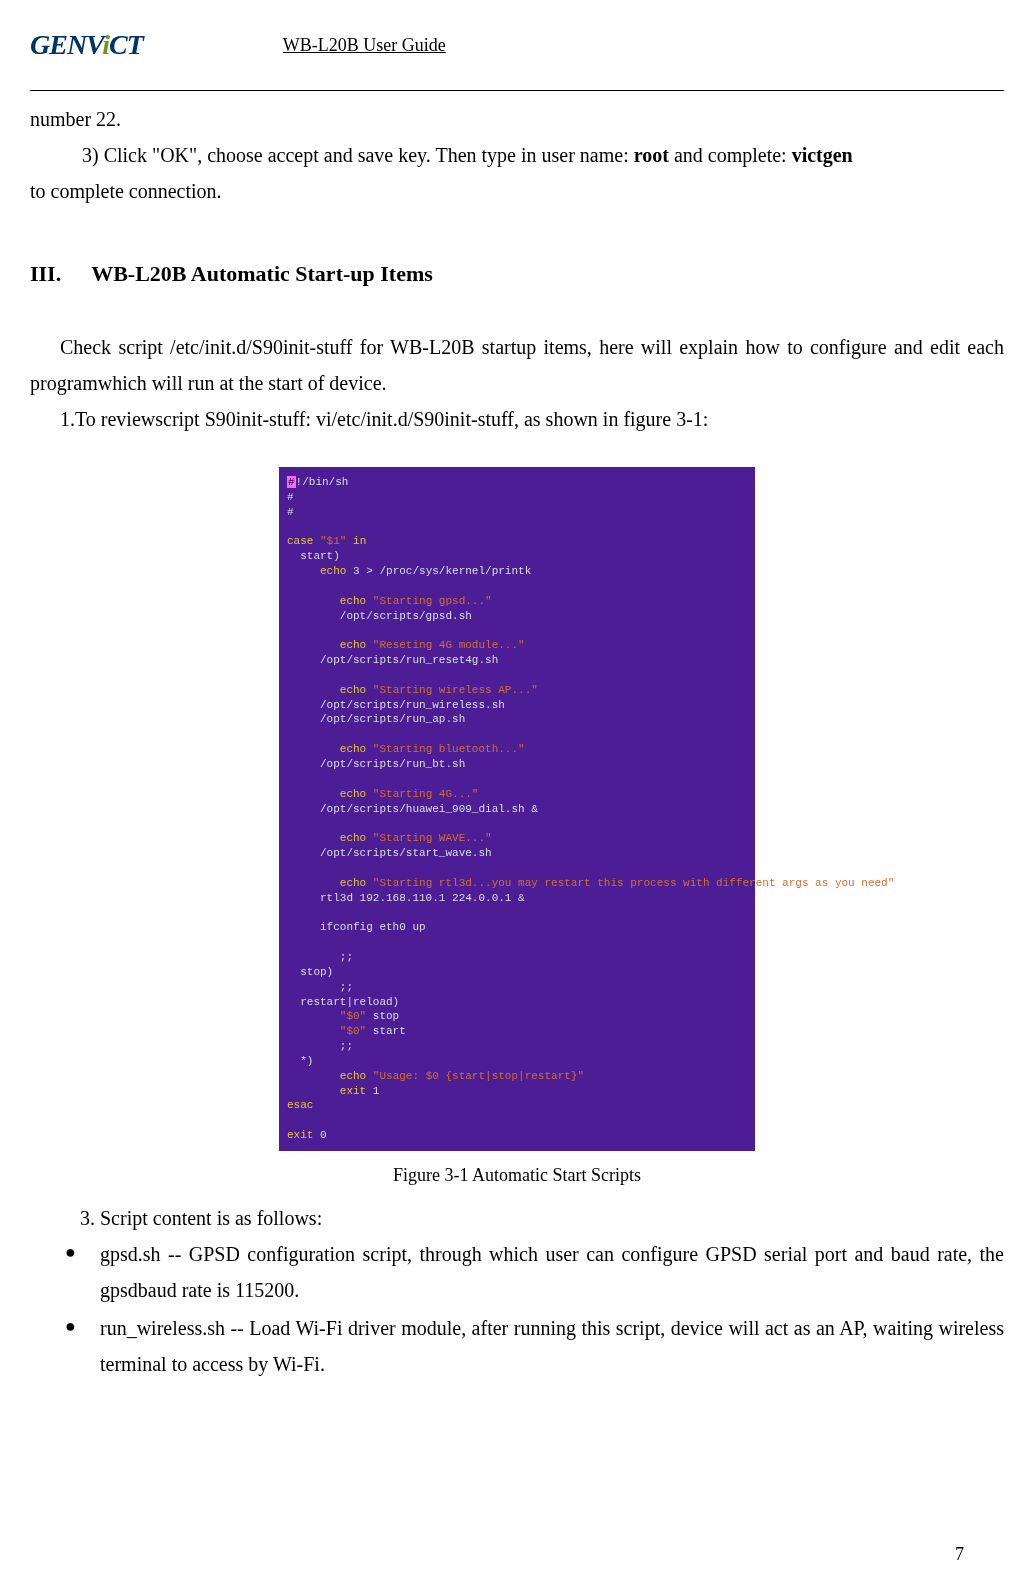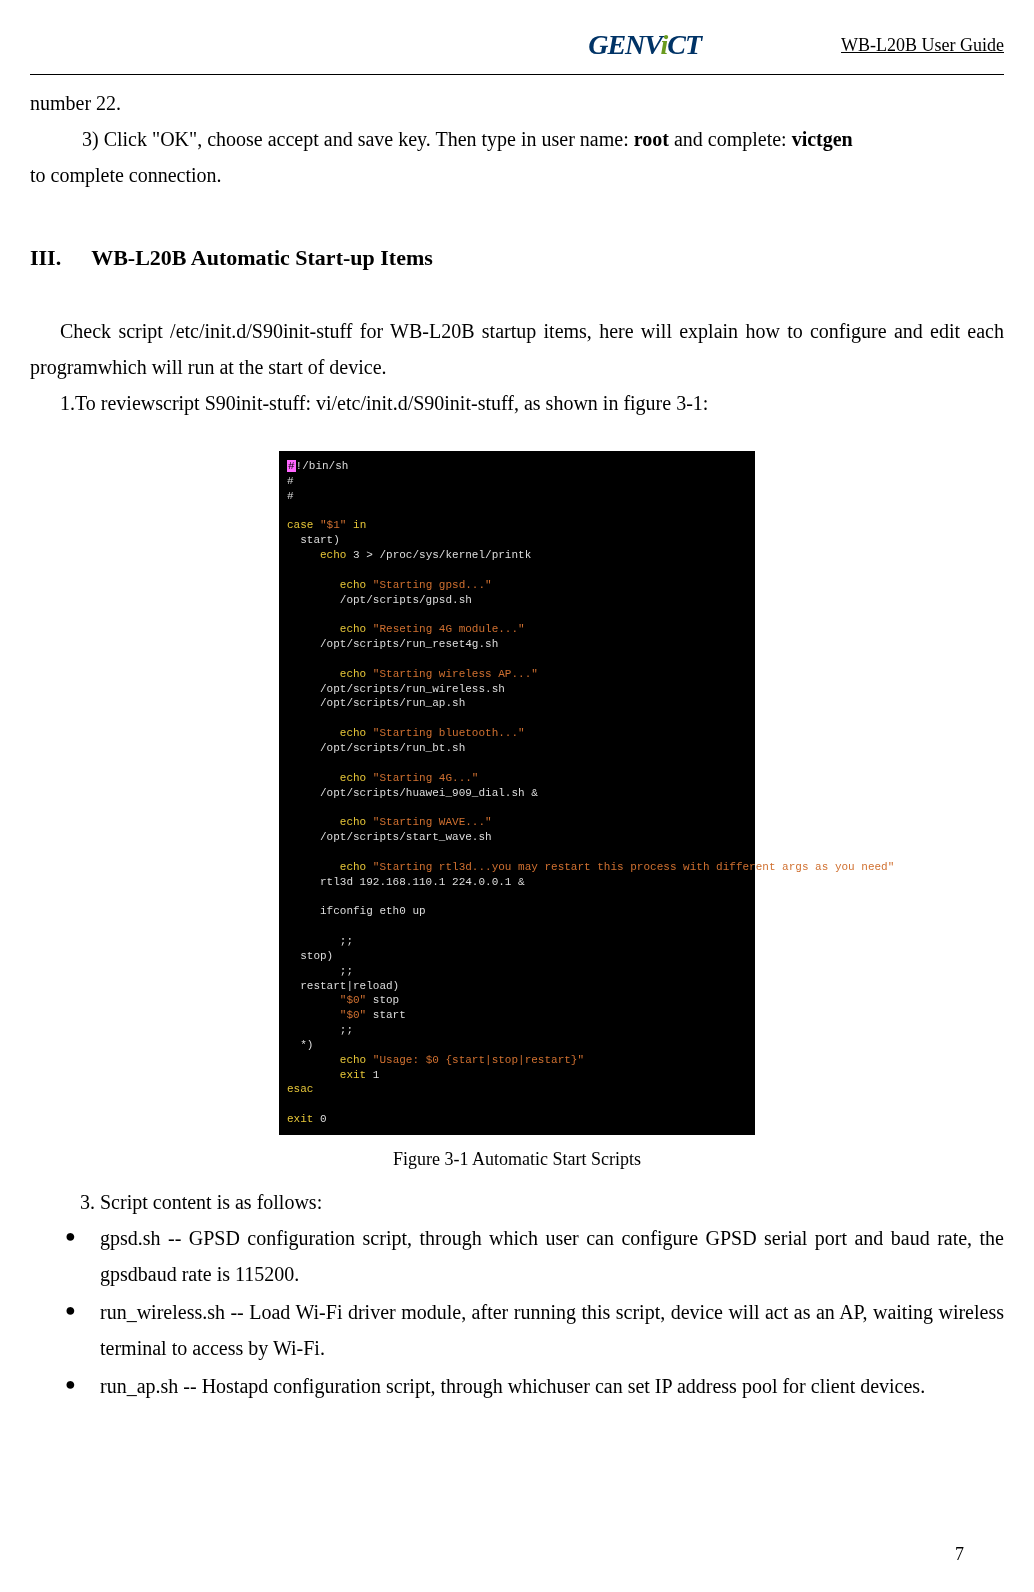--- a/index.html
+++ b/index.html
@@ -8,23 +8,22 @@
       font-family: "Times New Roman", Times, serif;
       font-size: 20px;
       line-height: 1.8;
       color: #000;
       width: 974px;
     }
     .header {
       display: flex;
       align-items: center;
       border-bottom: 1.5px solid #000;
-      padding-bottom: 4px;
+      padding-bottom: 20px;
       margin-bottom: 10px;
-      justify-content: flex-end;
     }
     .logo {
       font-weight: bold;
       font-style: italic;
       font-size: 28px;
       color: #003366;
       margin-right: 140px;
       letter-spacing: -1px;
     }
     .logo .i-dot {
@@ -41,21 +40,21 @@
     .section-heading {
       font-size: 22px;
       font-weight: bold;
       margin-top: 45px;
       margin-bottom: 35px;
     }
     .section-heading .roman {
       margin-right: 30px;
     }
     .terminal {
-      background: #000000;
+      background: #4c1d95;
       color: #ddd;
       font-family: "Courier New", monospace;
       font-size: 11px;
       line-height: 1.35;
       padding: 8px;
       width: 460px;
       margin: 30px auto 8px auto;
       white-space: pre;
     }
     .terminal .shebang {
@@ -167,17 +166,16 @@
 
 <span class="kw">exit</span> 0</div>
 
   <div class="caption">Figure 3-1 Automatic Start Scripts</div>
 
   <p class="para" style="margin-left:50px;">3. Script content is as follows:</p>
 
   <ul class="bullets">
     <li>gpsd.sh -- GPSD configuration script, through which user can configure GPSD serial port and baud rate, the gpsdbaud rate is 115200.</li>
     <li>run_wireless.sh -- Load Wi-Fi driver module, after running this script, device will act as an AP, waiting wireless terminal to access by Wi-Fi.</li>
-    <li>run_ap.sh -- Hostapd configuration script, through whichuser can set IP address pool for client devices.</li>
   </ul>
 
   <div class="page-num">7</div>
 </div>
 
 </body></html>

